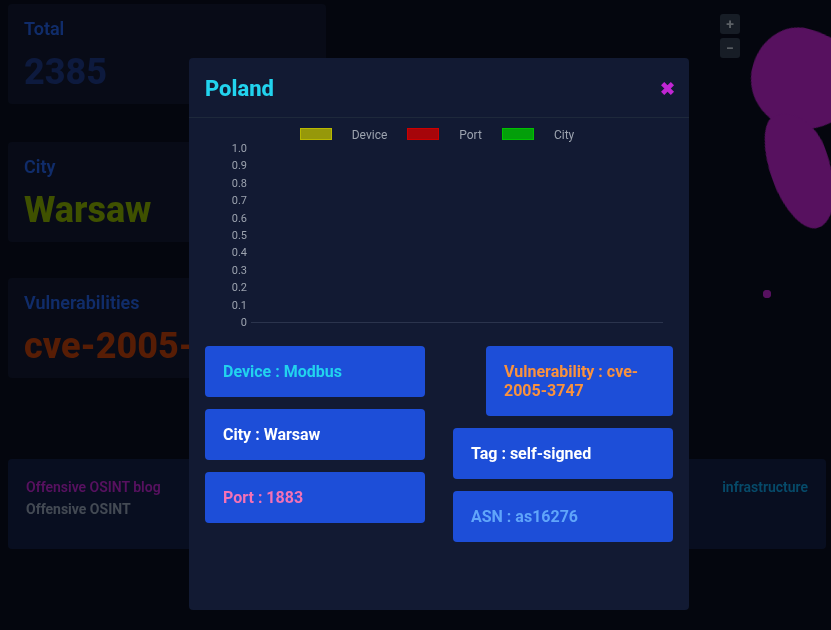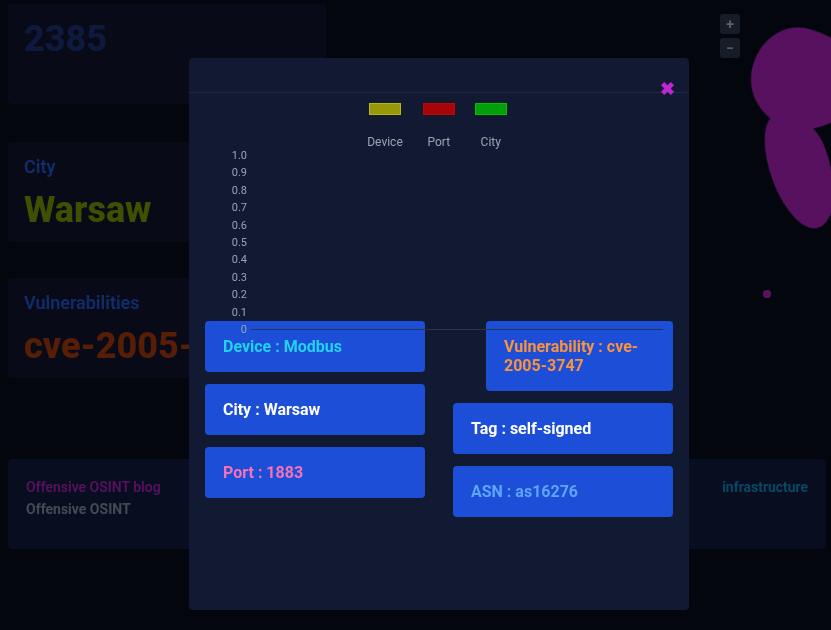--- a/index.html
+++ b/index.html
@@ -137,21 +137,21 @@
     margin: 0 10px 18px 6px;
   }
   .legend {
     display: flex;
     gap: 20px;
     justify-content: center;
     font-size: 12px;
     color: #9ca3af;
     margin-bottom: 6px;
   }
-  .legend-item { display: flex; align-items: center; gap: 20px; flex-direction: column; }
+  .legend-item { display: flex; gap: 20px; }
   .swatch {
     width: 32px; height: 12px;
     border: 1px solid;
   }
   .sw-device { background: #b8b800cc; border-color: #b8b800; }
   .sw-port   { background: #cc0000cc; border-color: #cc0000; }
   .sw-city   { background: #00c000cc; border-color: #00c000; }
 
   .chart {
     position: relative;
@@ -192,20 +192,21 @@
   .c-pink   { color: #f472b6; }
   .c-orange { color: #fb923c; margin-left: 33px; }
   .c-blue   { color: #60a5fa; }
 </style>
 </head>
 <body>
 
 <div class="bg">
 
   <div class="card card-total">
+    <div class="card-title">Total</div>
     <div class="card-value v-total">2385</div>
   </div>
 
 
   <div class="card card-city">
     <div class="card-title">City</div>
     <div class="card-value v-city">Warsaw</div>
   </div>
 
   <div class="card card-vuln">
@@ -229,20 +230,21 @@
   <div class="footer-card">
     <div class="footer-left">Offensive OSINT blog</div>
     <div class="footer-left2">Offensive OSINT</div>
     <div class="footer-right">infrastructure</div>
   </div>
 </div>
 
 <div class="dim"></div>
 
 <div class="modal">
+  <div class="modal-title">Poland</div>
   <div class="modal-close">
     <span>✖</span>
   </div>
   <hr class="modal-hr">
 
   <div class="chart-wrap">
     <div class="legend">
       <div class="legend-item">
         <span class="swatch sw-device"></span>
         <span>Device</span>

